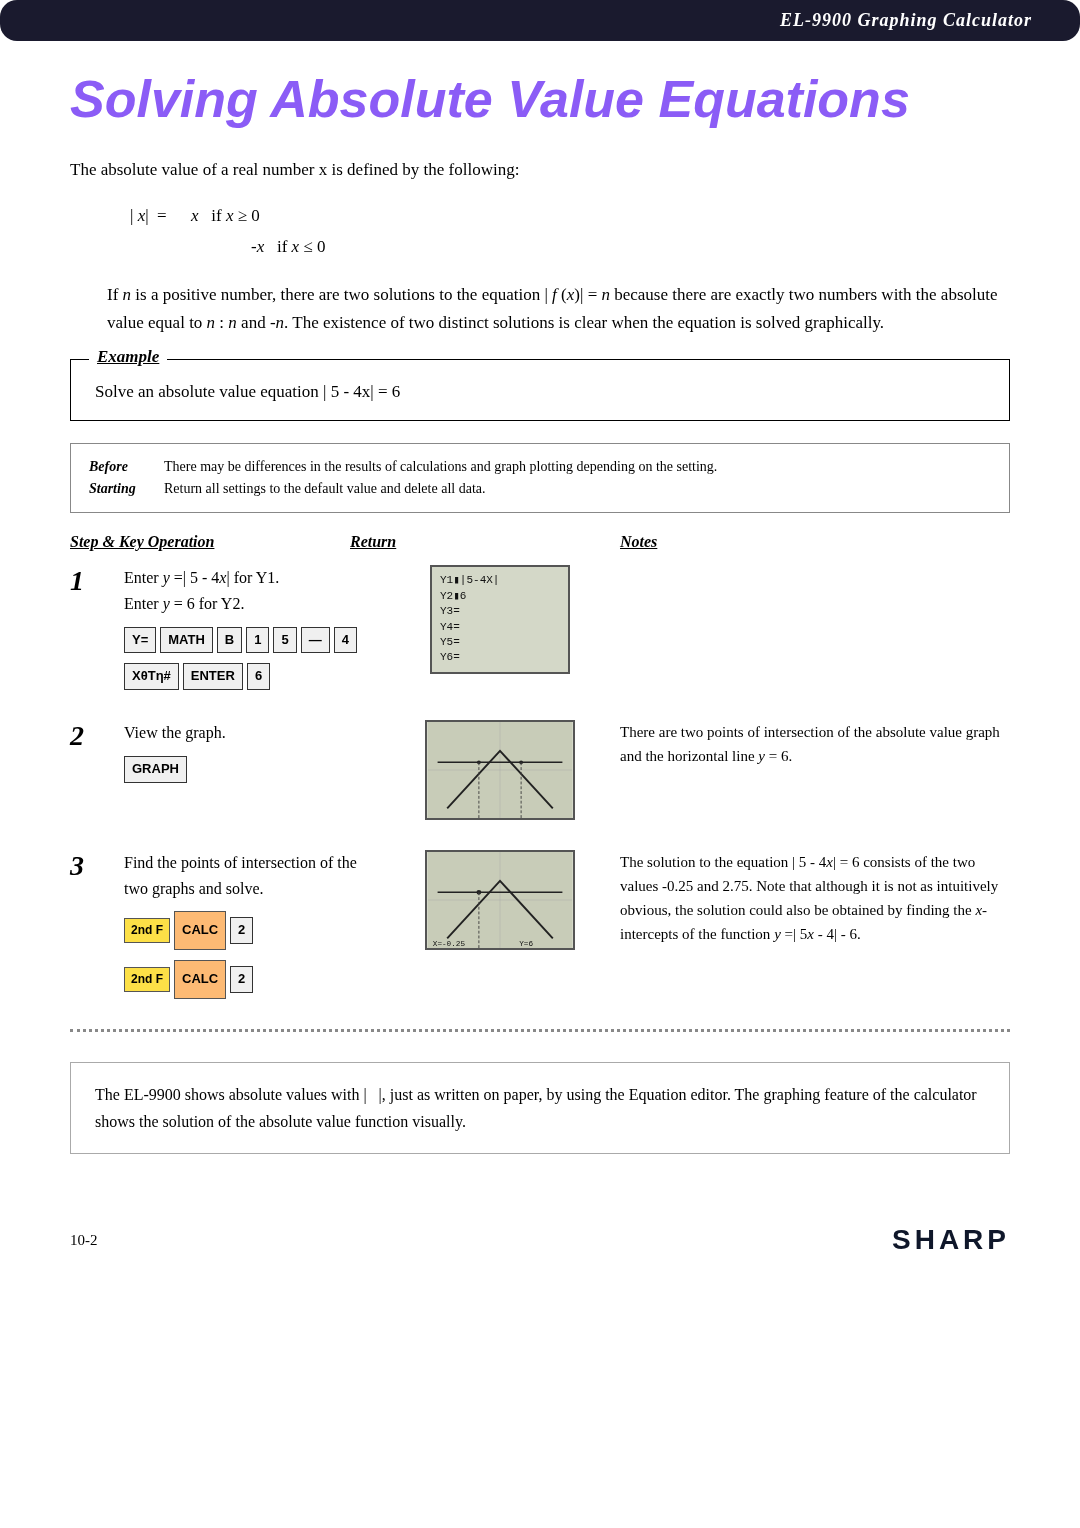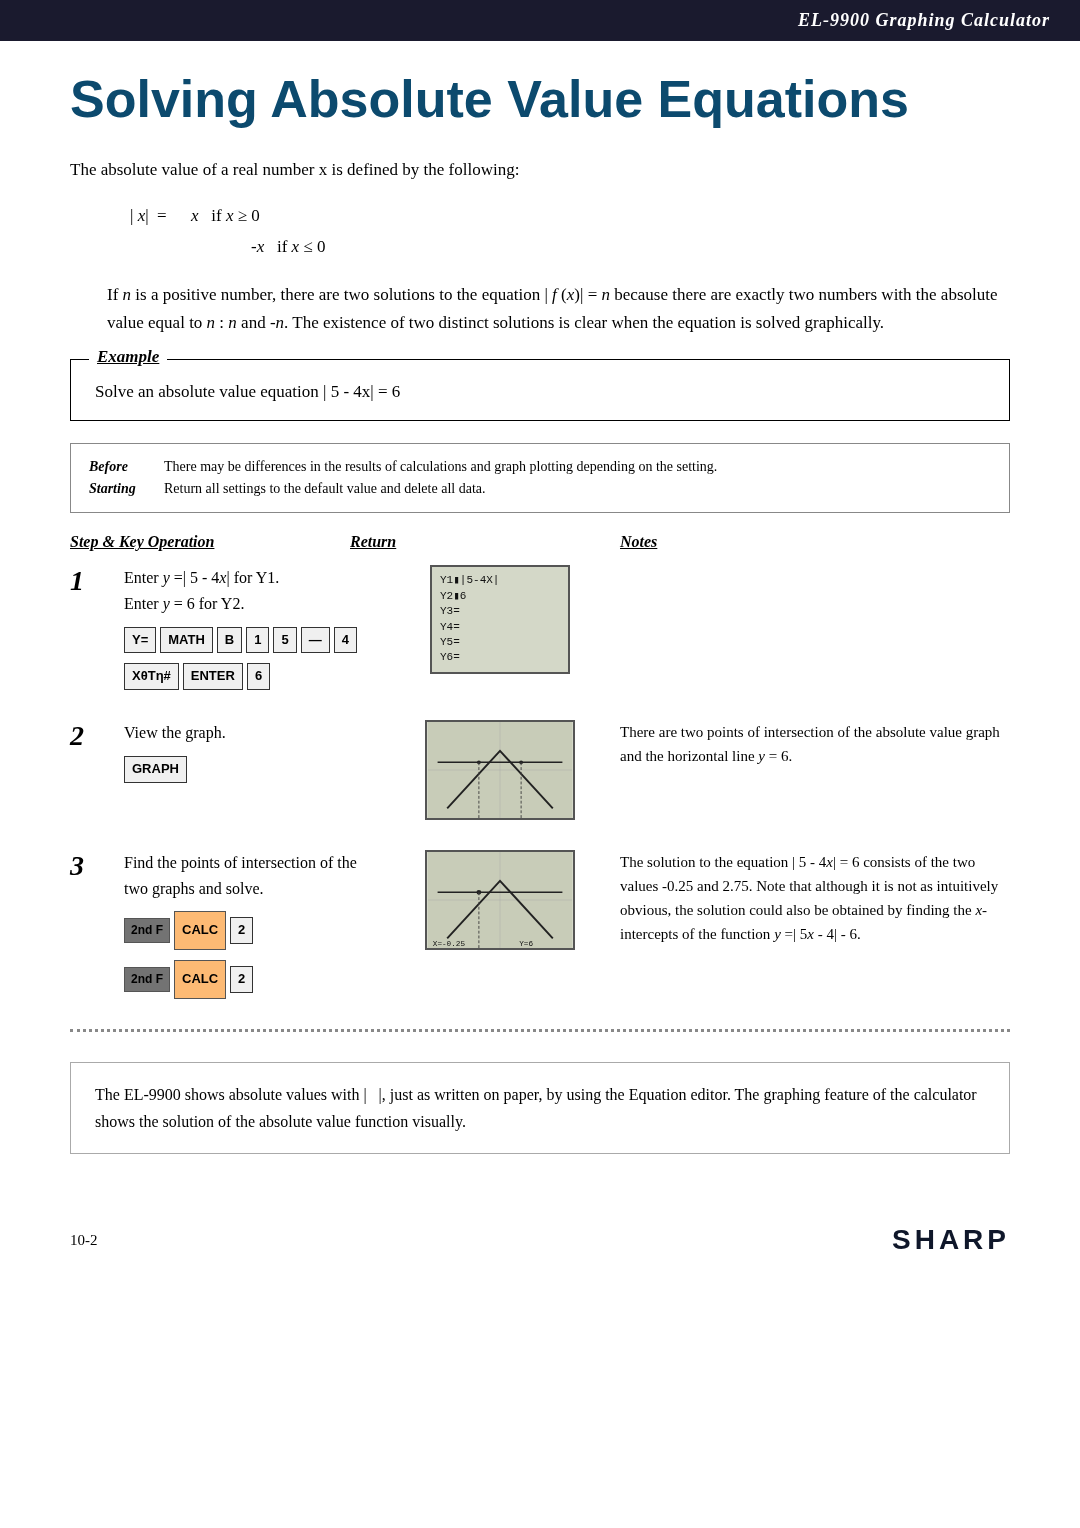--- a/index.html
+++ b/index.html
@@ -9,43 +9,45 @@
       font-family: 'Times New Roman', Times, serif;
       color: #000;
       width: 1080px;
       min-height: 1528px;
       position: relative;
     }
 
     .header-bar {
       background: #1a1a2e;
       width: 100%;
-      padding: 10px 30px;
+      padding: 10px 48px;
       text-align: right;
+      border-radius: 17px;
     }
 
     .header-bar span {
       color: #fff;
       font-size: 18px;
       font-weight: bold;
       font-style: italic;
       letter-spacing: 1px;
     }
 
     .main-content {
       padding: 30px 70px 40px 70px;
     }
 
     .page-title {
       font-size: 52px;
       font-weight: 900;
       font-family: Arial, sans-serif;
-      color: #0c4a6e;
+      color: #8b5cf6;
       margin-bottom: 28px;
       line-height: 1.1;
+      font-style: italic;
     }
 
     .intro-text {
       font-size: 17px;
       line-height: 1.6;
       margin-bottom: 16px;
     }
 
     .abs-def {
       margin: 18px 0 18px 60px;
@@ -186,21 +188,21 @@
       background: #f0f0f0;
       padding: 2px 7px;
       font-size: 13px;
       font-family: Arial, sans-serif;
       font-weight: bold;
       display: inline-block;
     }
 
     .key-modifier {
       border: 1.5px solid #555;
-      background: #737373;
+      background: #fde047;
       padding: 2px 6px;
       font-size: 12px;
       font-family: Arial, sans-serif;
       font-weight: bold;
       display: inline-block;
     }
 
     .key-calc {
       border: 1.5px solid #555;
       background: #fdba74;

